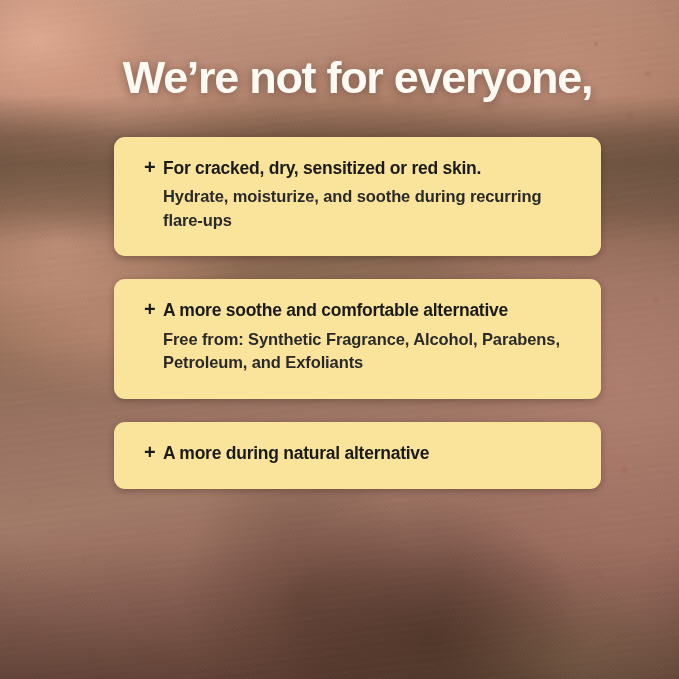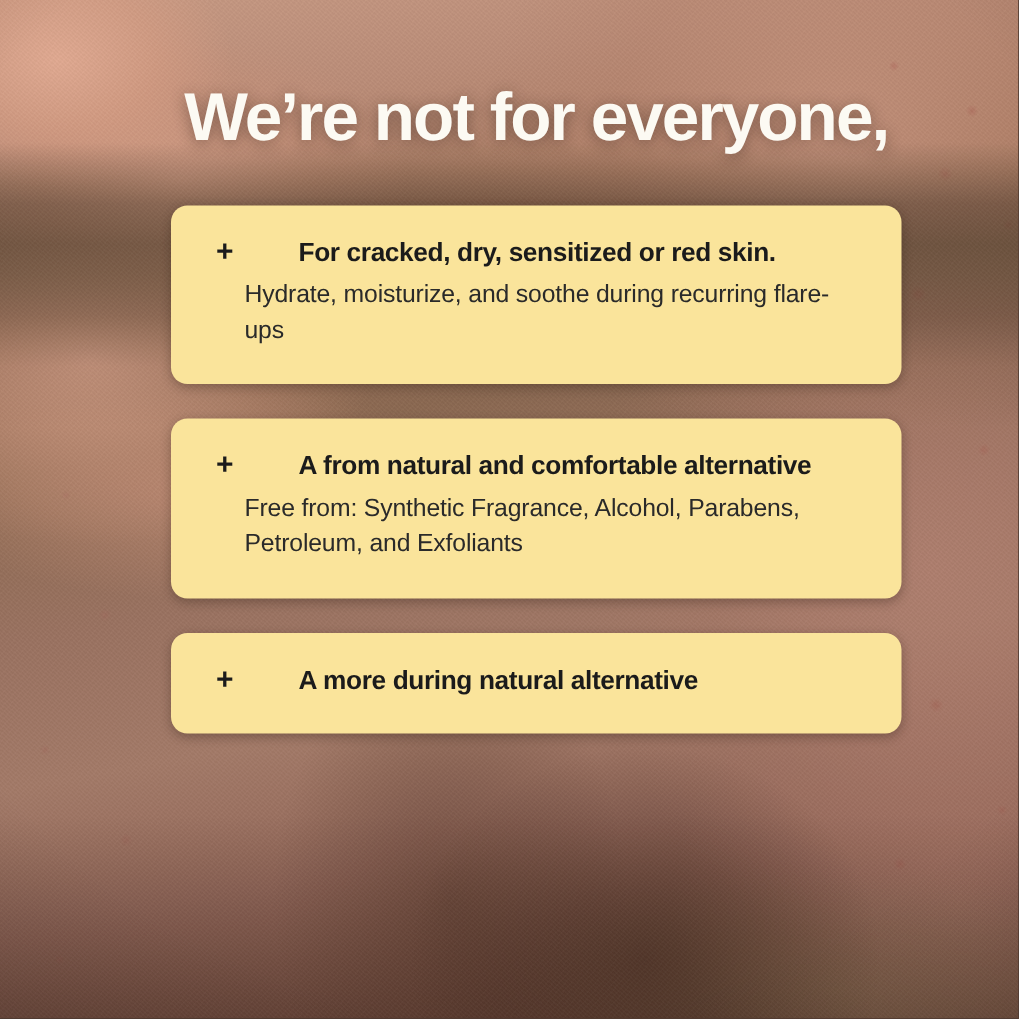--- a/index.html
+++ b/index.html
@@ -172,29 +172,28 @@
   .plus-icon {
     flex: none;
     width: 19px;
     color: #1B1B1B;
     font-size: 20px;
     font-weight: bold;
     line-height: 1;
   }
   .card-title-text {
     display: block;
-    margin-left: 36px;
   }
 
   .card-body {
     margin-top: 6px;
     padding-left: 19px;
     color: #2A2A2A;
     font-size: 16.5px;
-    font-weight: normal;
+    font-weight: bold;
     line-height: 1.42;
     letter-spacing: -0.1px;
   }
 </style>
 </head>
 <body>
 
 <div id="stage">
 
   <div class="bg-layer bg-base"></div>
@@ -218,21 +217,21 @@
         <div class="card-title">
           <span class="plus-icon">+</span>
           <span class="card-title-text">For cracked, dry, sensitized or red skin.</span>
         </div>
         <div class="card-body">Hydrate, moisturize, and soothe during recurring flare-ups</div>
       </div>
 
       <div class="card">
         <div class="card-title">
           <span class="plus-icon">+</span>
-          <span class="card-title-text">A from natural and comfortable alternative</span>
+          <span class="card-title-text">A more soothe and comfortable alternative</span>
         </div>
         <div class="card-body">Free from: Synthetic Fragrance, Alcohol, Parabens, Petroleum, and Exfoliants</div>
       </div>
 
       <div class="card">
         <div class="card-title">
           <span class="plus-icon">+</span>
           <span class="card-title-text">A more during natural alternative</span>
         </div>
       </div>

